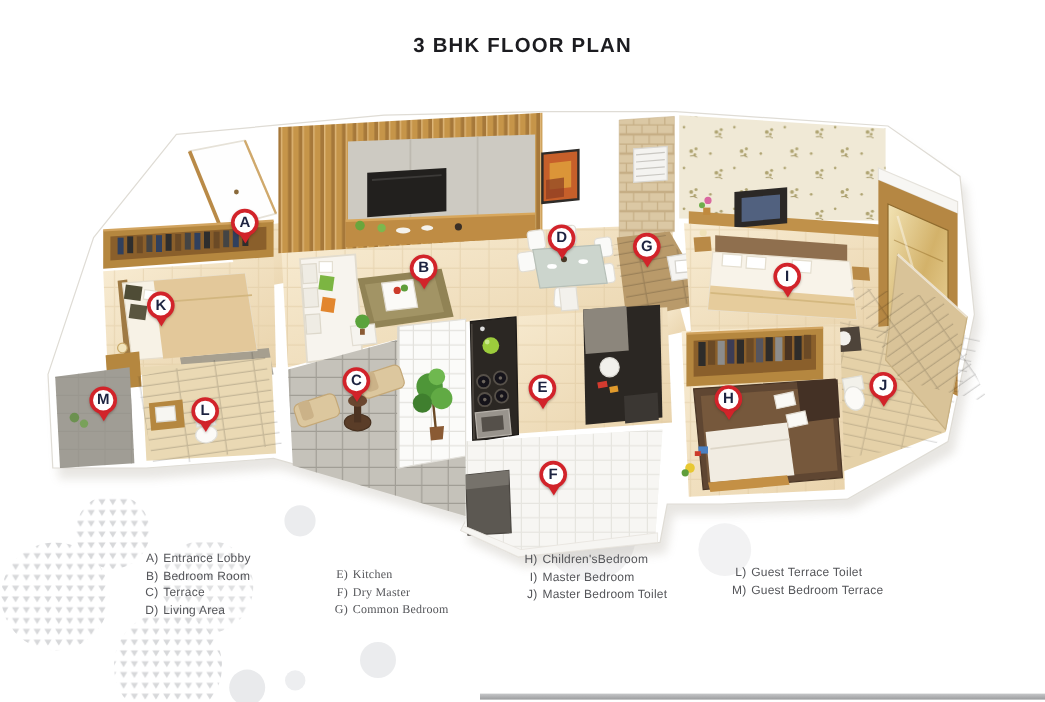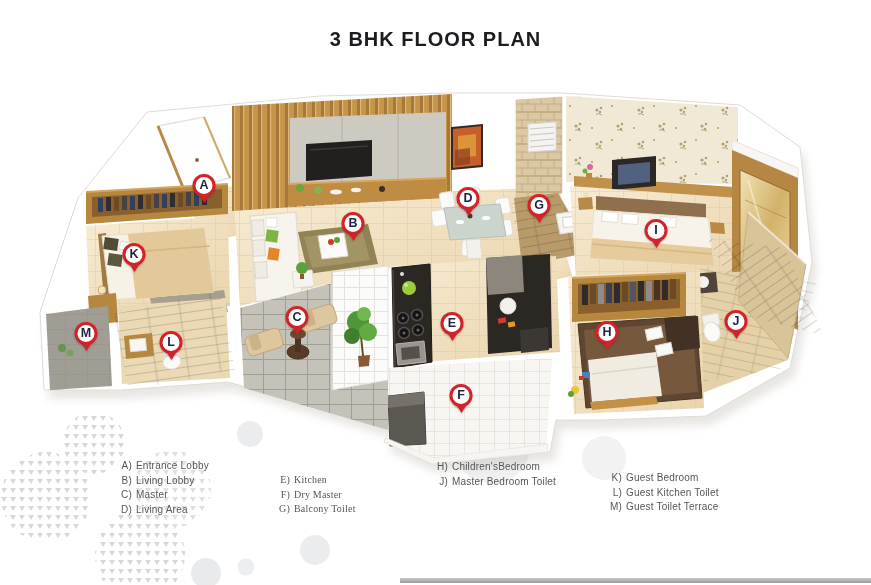--- a/index.html
+++ b/index.html
@@ -1,19 +1,19 @@
 <!DOCTYPE html>
 <html style="--pin-red: #d2232a; --pin-letter: #1d2340; --pin-fill: #ffffff; --legend-color: #55565a; --title-color: #1c1c20;"><head>
 <meta charset="utf-8">
 <style>
   html,body{margin:0;padding:0;background:#fff;}
   .stage{position:relative;width:871px;height:585px;margin:0 auto;background:#ffffff;overflow:hidden;
          font-family:"Liberation Sans", sans-serif;}
   .page-title{position:absolute;top:28px;left:0;right:0;text-align:center;
-    font-size:20px;font-weight:bold;letter-spacing:1px;color:var(--title-color,#1c1c20);}
+    font-size:17px;font-weight:bold;letter-spacing:1px;color:var(--title-color,#1c1c20);}
   svg.art{position:absolute;left:0;top:0;}
   
   .markers{position:absolute;left:0;top:0;width:871px;height:585px;pointer-events:none;}
   .pin{position:absolute;display:flex;flex-direction:column;align-items:center;
        transform:translate(-50%,-12px);}
   .pin-circle{box-sizing:border-box;width:23px;height:23px;border-radius:50%;
     background:var(--pin-fill,#fff);border:3px solid var(--pin-red,#d2232a);
     color:var(--pin-letter,#1d2340);font-size:12.5px;font-weight:bold;line-height:17px;
     text-align:center;box-shadow:0 1px 2px rgba(60,40,30,.35);}
   .pin-tail{width:0;height:0;margin-top:-2px;border-left:5px solid transparent;
@@ -433,34 +433,34 @@
         <div class="pin-circle">M</div>
         <div class="pin-tail"></div>
       </div>
     </div>
 
   <div class="page-title">3 BHK FLOOR PLAN</div>
 
   <div>
     <div class="legend-col c1">
         <div class="legend-row"><span class="lkey">A)</span><span class="llabel">Entrance Lobby</span></div>
-        <div class="legend-row"><span class="lkey">B)</span><span class="llabel">Living Lobby</span></div>
-        <div class="legend-row"><span class="lkey">C)</span><span class="llabel">Master</span></div>
+        <div class="legend-row"><span class="lkey">B)</span><span class="llabel">Bedroom Room</span></div>
+        <div class="legend-row"><span class="lkey">C)</span><span class="llabel">Terrace</span></div>
         <div class="legend-row"><span class="lkey">D)</span><span class="llabel">Living Area</span></div>
       </div>
     <div class="legend-col c2">
         <div class="legend-row"><span class="lkey">E)</span><span class="llabel">Kitchen</span></div>
         <div class="legend-row"><span class="lkey">F)</span><span class="llabel">Dry Master</span></div>
-        <div class="legend-row"><span class="lkey">G)</span><span class="llabel">Balcony Toilet</span></div>
+        <div class="legend-row"><span class="lkey">G)</span><span class="llabel">Common Bedroom</span></div>
       </div>
     <div class="legend-col c3">
         <div class="legend-row"><span class="lkey">H)</span><span class="llabel">Children'sBedroom</span></div>
+        <div class="legend-row"><span class="lkey">I)</span><span class="llabel">Master Bedroom</span></div>
         <div class="legend-row"><span class="lkey">J)</span><span class="llabel">Master Bedroom Toilet</span></div>
       </div>
     <div class="legend-col c4">
-        <div class="legend-row"><span class="lkey">K)</span><span class="llabel">Guest Bedroom</span></div>
-        <div class="legend-row"><span class="lkey">L)</span><span class="llabel">Guest Kitchen Toilet</span></div>
-        <div class="legend-row"><span class="lkey">M)</span><span class="llabel">Guest Toilet Terrace</span></div>
+        <div class="legend-row"><span class="lkey">L)</span><span class="llabel">Guest Terrace Toilet</span></div>
+        <div class="legend-row"><span class="lkey">M)</span><span class="llabel">Guest Bedroom Terrace</span></div>
       </div>
   </div>
 
   <div class="bottom-bar"></div>
 </div>
 
 </body></html>

